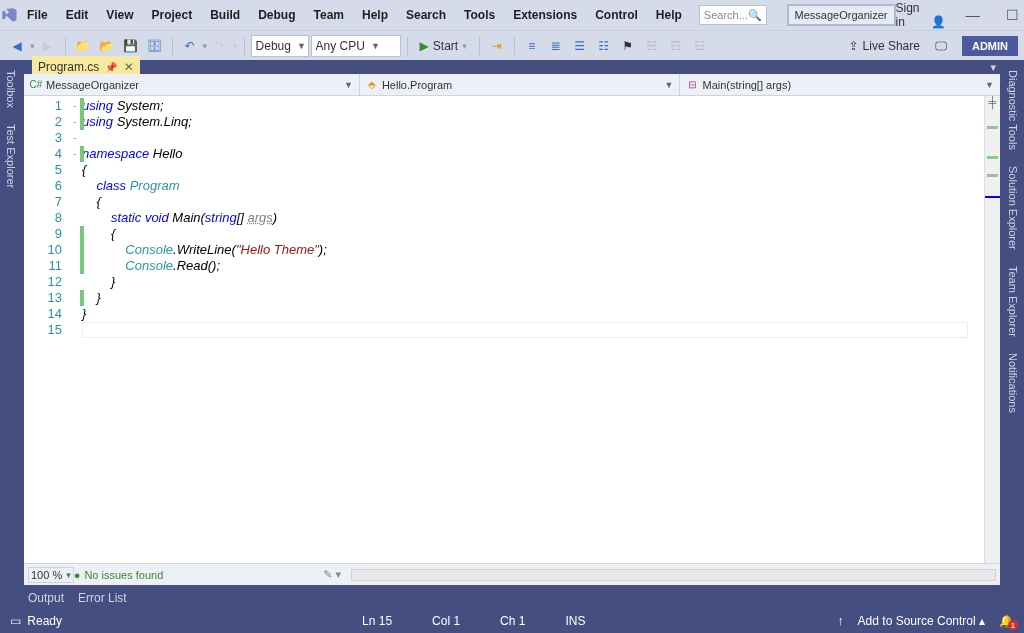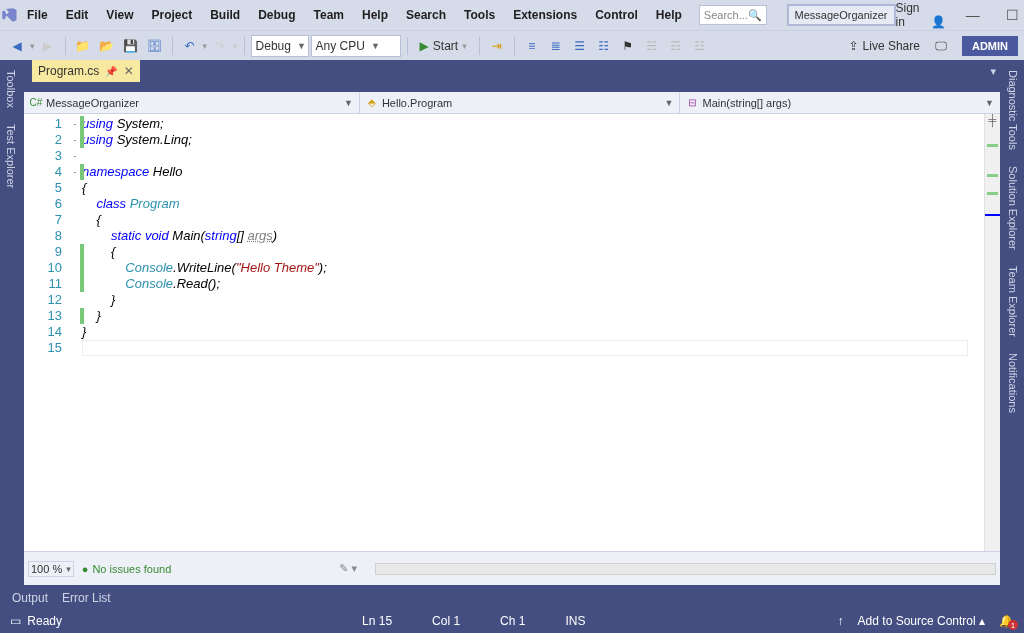--- a/index.html
+++ b/index.html
@@ -30,21 +30,21 @@
 .live-share { font-size: 12px; color: #333; display:flex; align-items:center; gap:4px;}
 .admin-badge { background: #4b5a9e; color: #fff; padding: 4px 10px; font-size: 11px; font-weight: bold; }
 
 
 .main { flex: 1; display: flex; background: #444e81; min-height: 0; }
 .side-tabs { width: 22px; background: #444e81; display: flex; flex-direction: column; align-items: center; padding-top: 4px; gap: 4px; }
 .side-tab { writing-mode: vertical-rl; color: #d0d4e6; font-size: 11px; padding: 6px 2px; cursor: default; }
 .editor-area { flex: 1; display: flex; flex-direction: column; background: #fff; margin: 2px; min-height: 0; }
 
 
-.doc-tabs { height: 32px; background: #444e81; display: flex; align-items: flex-start; margin-top:-2px; margin-left:-2px;}
+.doc-tabs { height: 14px; background: #444e81; display: flex; align-items: center; margin-top:-2px; margin-left:-2px;}
 .doc-tab { background: #f7e9a0; height: 22px; display: flex; align-items: center; padding: 0 6px; font-size: 12px; color: #333; gap: 6px; margin-left: 10px; }
 .doc-tab .pin { color: #666; font-size: 10px; }
 .doc-tab .close { color: #666; font-size: 12px; }
 .doc-tabs-right { margin-left: auto; display:flex; align-items:center; height:22px; padding-right:4px; color:#d0d4e6; font-size:11px;}
 
 
 .navbar { height: 22px; background: #eef0f7; border-bottom: 1px solid #ccd2e4; display: flex; font-size: 11px; color: #333; }
 .navbox { flex: 1; display: flex; align-items: center; padding: 0 6px; border-right: 1px solid #ccd2e4; gap: 4px; }
 .navbox .caret { margin-left: auto; color: #666; font-size: 9px; }
 .nav-icon { width: 12px; height:12px; display:inline-flex; align-items:center; justify-content:center; font-size:10px;}
@@ -60,29 +60,29 @@
 .kw { color: #0000ff; }
 .cls { color: #2b91af; }
 .str { color: #a31515; }
 .param { color: #808080; text-decoration: underline dotted;}
 .right-margin-strip { width: 16px; background: #f0f0f0; border-left: 1px solid #e0e0e0; position:relative;}
 .strip-plus { position:absolute; top:0; width:100%; text-align:center; color:#666; font-size:11px;}
 .strip-mark { position:absolute; left:2px; right:2px; height:3px; background:#8c8; }
 .strip-caret { position:absolute; left:0; right:0; height:2px; background:#00f; }
 
 
-.zoom-bar { height: 34px; background: #eef0f7; border-top: 1px solid #ccd2e4; display: flex; align-items: center; font-size: 11px; color: #333; padding: 0 4px; gap: 8px; }
+.zoom-bar { height: 22px; background: #eef0f7; border-top: 1px solid #ccd2e4; display: flex; align-items: center; font-size: 11px; color: #333; padding: 0 4px; }
 .zoom-combo { display:flex; align-items:center; gap:4px; border:1px solid #ccd2e4; padding:0 2px; height:16px;}
 .issues { color: #388a34; display:flex; align-items:center; gap:4px; }
 .issues .check { color: #388a34; }
 .zoom-right { margin-left: 160px; color:#888;}
 .scroll-h { flex:1; height:12px; background:#e8e8e8; border:1px solid #d0d0d0; margin-left:10px;}
 
 
-.out-tabs { height: 22px; background: #444e81; display: flex; align-items: center; font-size: 12px; color: #d0d4e6; padding-left: 12px; gap: 14px; }
+.out-tabs { height: 22px; background: #444e81; display: flex; align-items: center; font-size: 12px; color: #d0d4e6; padding-left: 28px; gap: 14px; }
 .out-tab { cursor: default; }
 
 
 .statusbar { height: 24px; background: #444e81; display: flex; align-items: center; font-size: 12px; color: #fff; padding: 0 10px; gap: 40px; }
 .status-left { display:flex; align-items:center; gap:6px;}
 .status-right { margin-left: auto; display: flex; align-items: center; gap: 14px; }
 .notif { position:relative; }
 .notif .badge { position:absolute; bottom:-2px; right:-4px; background:#c33; color:#fff; border-radius:50%; width:10px; height:10px; font-size:8px; display:flex; align-items:center; justify-content:center;}
 
 </style>

